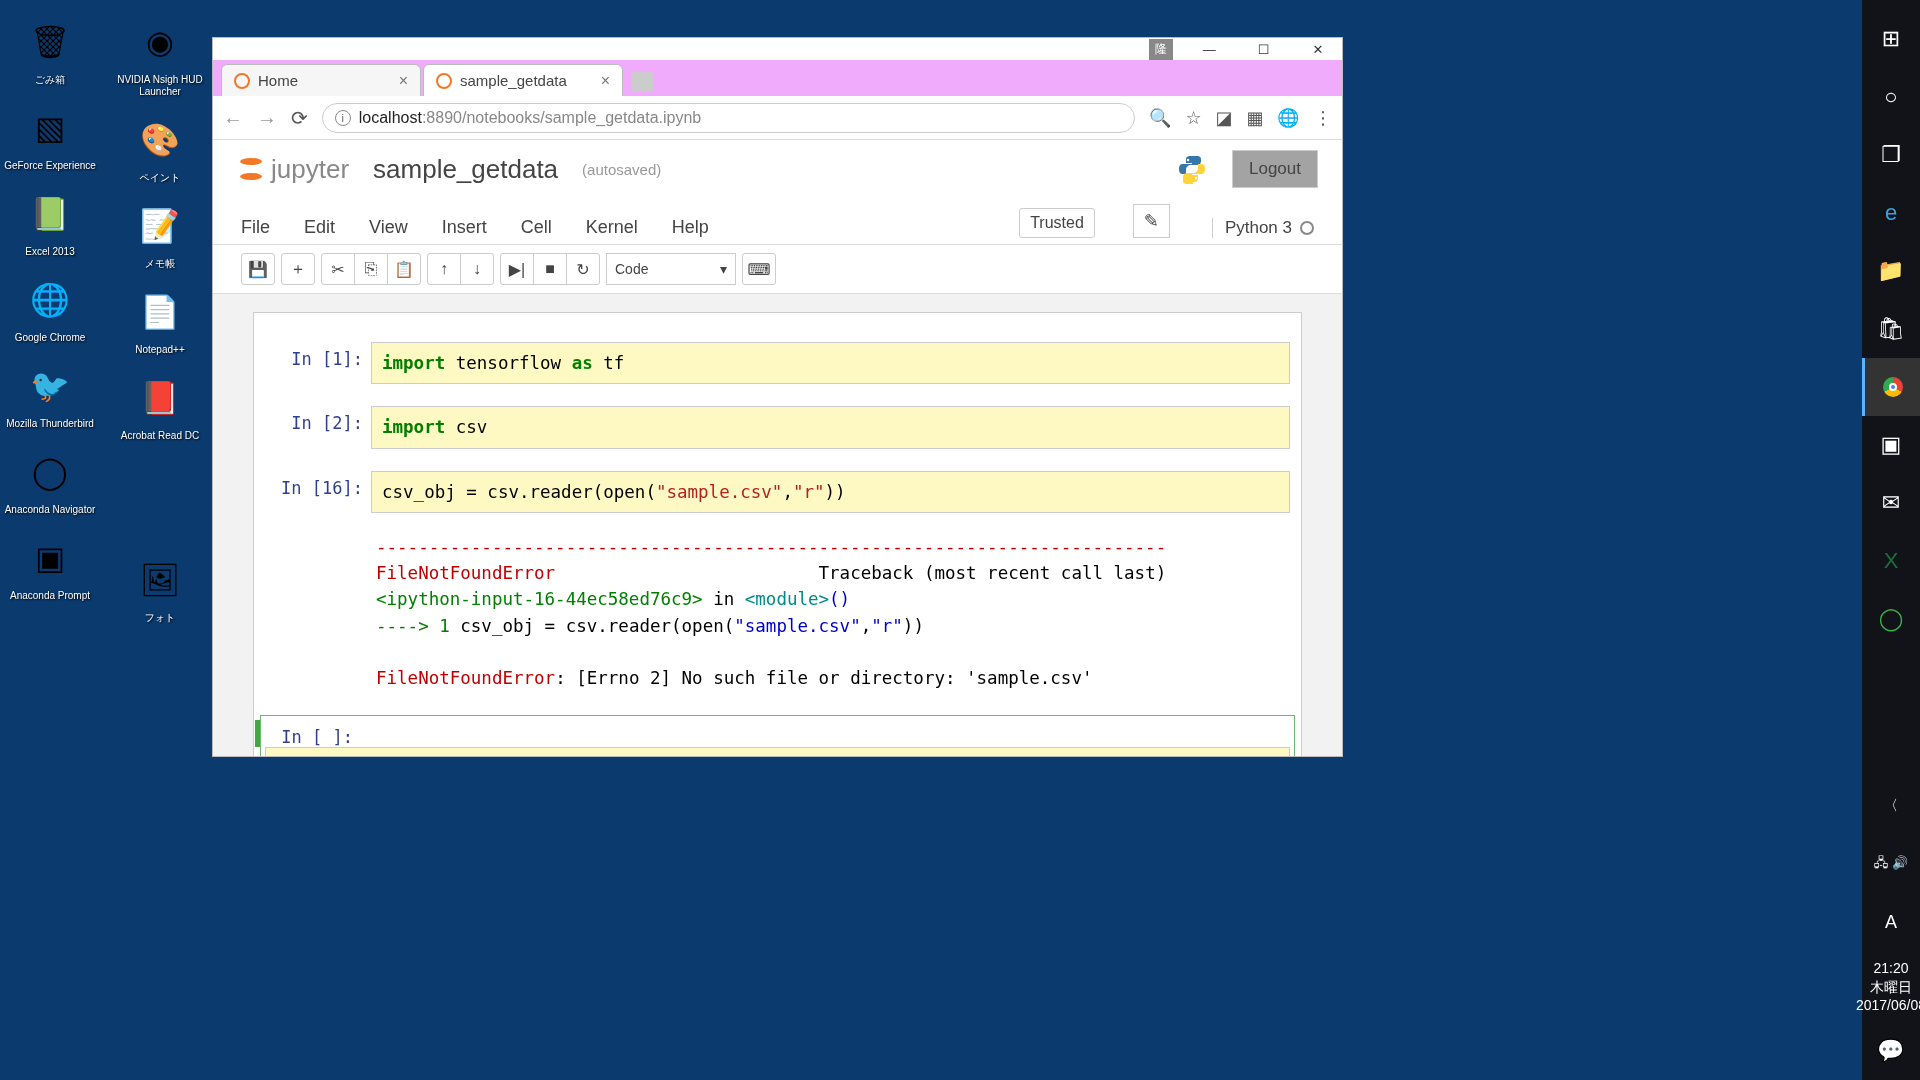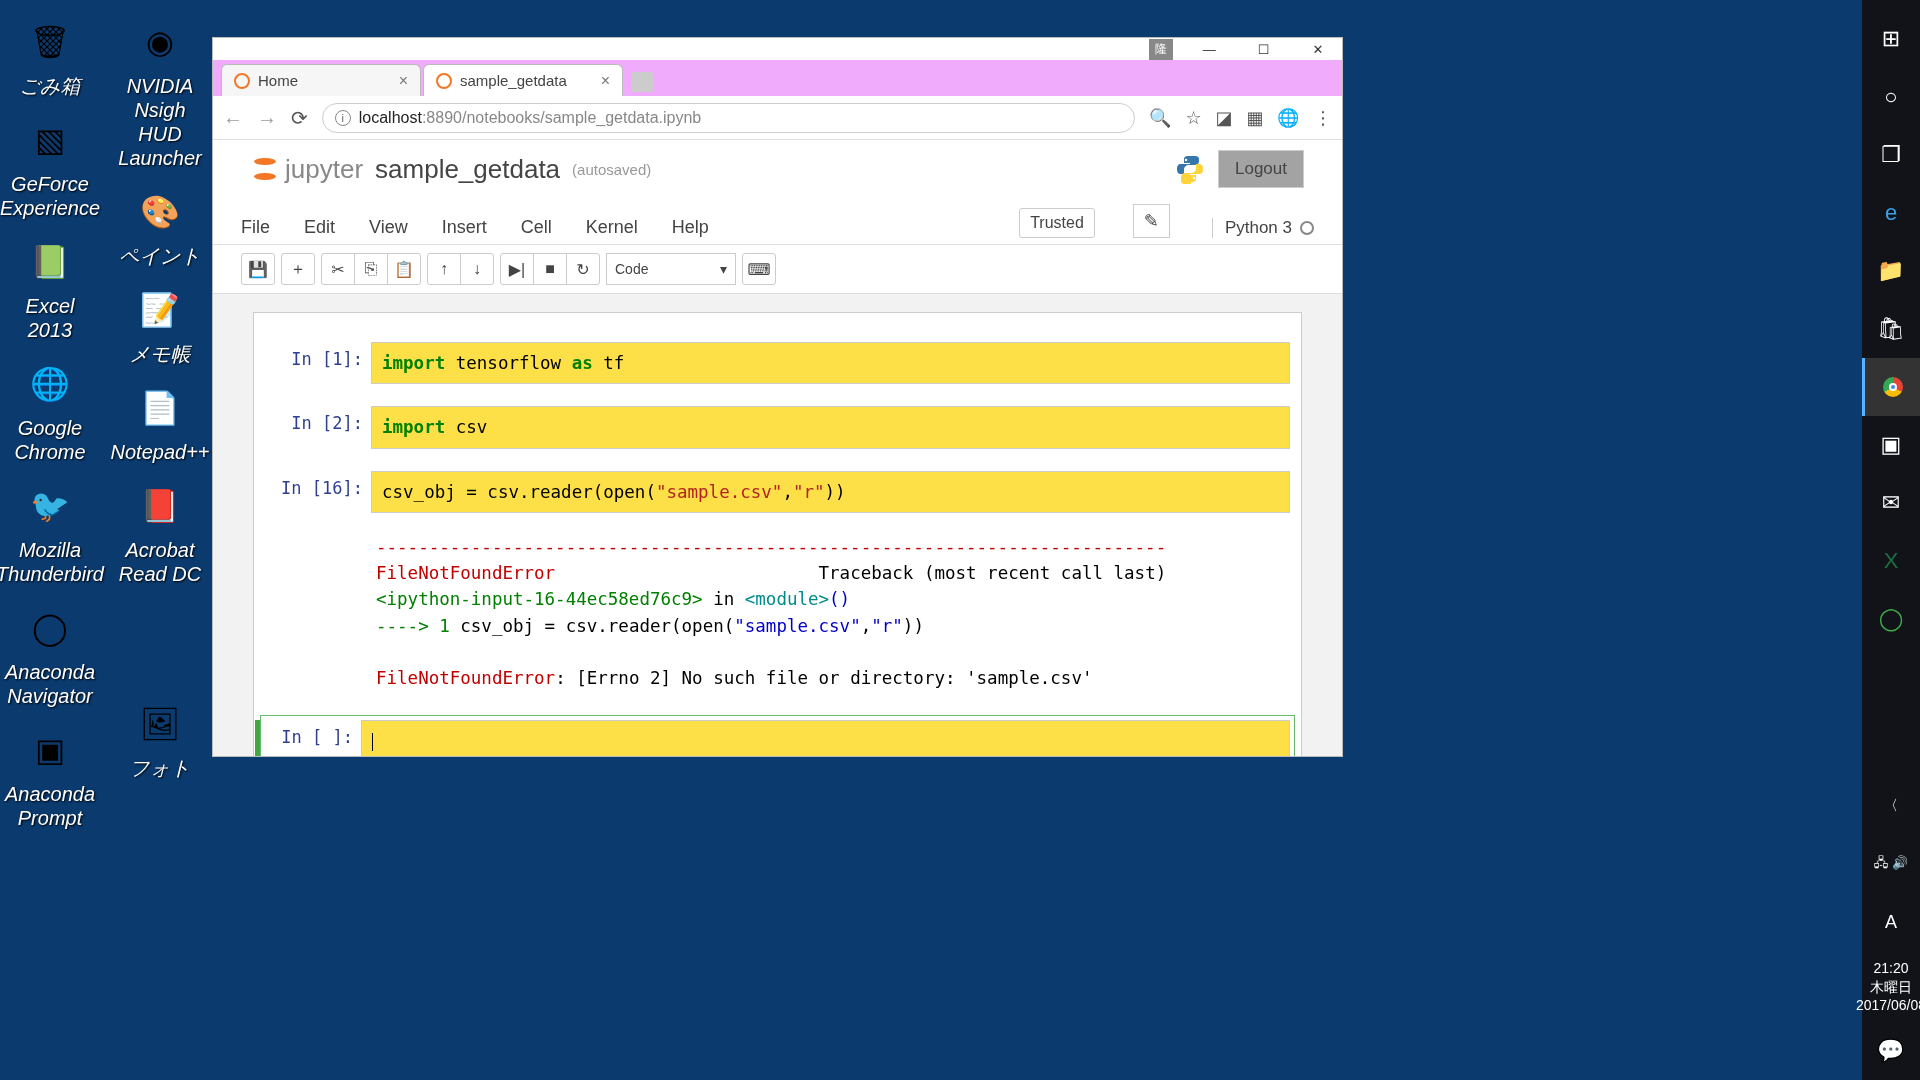--- a/index.html
+++ b/index.html
@@ -10,21 +10,21 @@
   overflow: hidden;
   position: relative;
 }
 
 
 .desktop-icons { position: absolute; top: 10px; left: 0; width: 210px; }
 .desktop-col { display: flex; flex-direction: column; gap: 6px; }
 .desktop-row { display: flex; gap: 10px; }
 .desktop-icon { width: 100px; display: flex; flex-direction: column; align-items: center; gap: 4px; padding: 4px; cursor: pointer; }
 .desktop-icon .iconbox { width: 56px; height: 56px; display: flex; align-items: center; justify-content: center; font-size: 32px; }
-.desktop-icon span { color: #fff; font-size: 20px; text-align: center; text-shadow: 1px 1px 2px #000; line-height: 1.2; font-style: italic; }
+.desktop-icon span { color: #fff; font-size: 10px; text-align: center; text-shadow: 1px 1px 2px #000; line-height: 1.2; }
 
 
 .taskbar { position: absolute; right: 0; top: 0; width: 58px; height: 1080px; background: #111318; display: flex; flex-direction: column; align-items: center; padding-top: 10px; }
 .taskbar .titem { width: 58px; height: 58px; display: flex; align-items: center; justify-content: center; color: #fff; font-size: 22px; cursor: pointer; }
 .taskbar .titem.active { background: #333; border-left: 3px solid #5ab3ff; }
 .taskbar .spacer { flex: 1; }
 .taskbar .clock { color: #fff; font-size: 14px; text-align: center; line-height: 1.3; padding: 8px 2px; }
 
 
 .browser {
@@ -48,21 +48,21 @@
 .addrbar .nav.enabled { color: #555; cursor: pointer;}
 .urlbox { flex: 1; height: 30px; border: 1px solid #ccc; border-radius: 15px; display: flex; align-items: center; padding: 0 12px; font-size: 16px; color: #666; gap: 8px; }
 .urlbox .info { width: 16px; height: 16px; border: 1px solid #888; border-radius: 50%; display: flex; align-items: center; justify-content: center; font-size: 11px; }
 .urlbox .host { color: #222; }
 .urlbox .path { color: #888; }
 .addrbar .ricon { color: #555; font-size: 18px; cursor: pointer; }
 
 .page { flex: 1; overflow: auto; background: #fff; display: flex; flex-direction: column; }
 
 
-.jheader { padding: 10px 38px; display: flex; align-items: center; gap: 12px; }
+.jheader { padding: 10px 24px; display: flex; align-items: center; gap: 24px; }
 .jlogo { display: flex; align-items: center; gap: 6px; font-size: 26px; color: #888; font-family: Arial; }
 .jlogo .jicon { width: 28px; height: 28px; position: relative; }
 .jlogo .jicon::before, .jlogo .jicon::after { content:''; position:absolute; left:3px; width:22px; height:7px; border-radius:50%; background:#f37726; }
 .jlogo .jicon::before { top:3px; } .jlogo .jicon::after { bottom:3px; }
 .jtitle { font-size: 26px; color: #444; }
 .jautosaved { font-size: 15px; color: #999; }
 .jheader .spacer { flex: 1; }
 .pyicon { width: 32px; height: 32px; }
 .logout-btn { border: 1px solid #ccc; padding: 8px 16px; font-size: 17px; color: #444; background: #a3a3a3; cursor: pointer; }
 
@@ -78,24 +78,24 @@
 .tbtn { border: 1px solid #ccc; background: #fff; min-width: 34px; height: 32px; display: flex; align-items: center; justify-content: center; font-size: 16px; color: #444; cursor: pointer; border-radius: 3px; }
 .tgroup { display: flex; }
 .tgroup .tbtn { border-radius: 0; margin-left: -1px; }
 .tgroup .tbtn:first-child { border-radius: 3px 0 0 3px; margin-left: 0; }
 .tgroup .tbtn:last-child { border-radius: 0 3px 3px 0; }
 .celltype { border: 1px solid #ccc; height: 32px; min-width: 130px; padding: 0 8px; font-size: 14px; color: #444; background: #fff; cursor: pointer; display: flex; align-items: center; justify-content: space-between;}
 
 .notebook-container { background: #f2f2f2; flex: 1; padding: 18px 40px; overflow: auto; }
 .notebook { background: #fff; border: 1px solid #ccc; padding: 24px 6px 30px 6px; }
 .cell { display: flex; margin-bottom: 12px; padding: 4px; border: 1px solid transparent; }
-.cell.selected { border: 1px solid #66bb6a; }
+.cell.selected { border: 1px solid #66bb6a; flex-direction: column; }
 .cell.selected .prompt-col { border-left: 5px solid #42a642; padding-left: 5px; margin-left: -10px; }
 .prompt-col { width: 106px; text-align: right; font-family: "Consolas", monospace; font-size: 17px; color: #2e3f8f; padding: 7px 8px 0 0; flex-shrink: 0; }
-.code-area { flex: 1; border: 1px solid #ccc; background: #fde047; padding: 7px 10px; font-family: "Consolas", monospace; font-size: 17.5px; line-height: 1.5; white-space: pre; }
+.code-area { flex: 1; border: 1px solid #ccc; background: #fef9c3; padding: 7px 10px; font-family: "Consolas", monospace; font-size: 17.5px; line-height: 1.5; white-space: pre; }
 .code-area.empty { min-height: 32px; }
 .kw-import { color: #008000; font-weight: bold; }
 .kw-as { color: #008000; font-weight: bold; }
 .str { color: #b22222; }
 
 .output { margin-left: 116px; font-family: "Consolas", monospace; font-size: 17.5px; line-height: 1.5; white-space: pre; margin-bottom: 20px; padding: 4px 0; }
 .err-red { color: #c00000; }
 .err-cyan { color: #008b8b; }
 .err-green { color: #008000; }
 .err-blue { color: #0000cd; }

